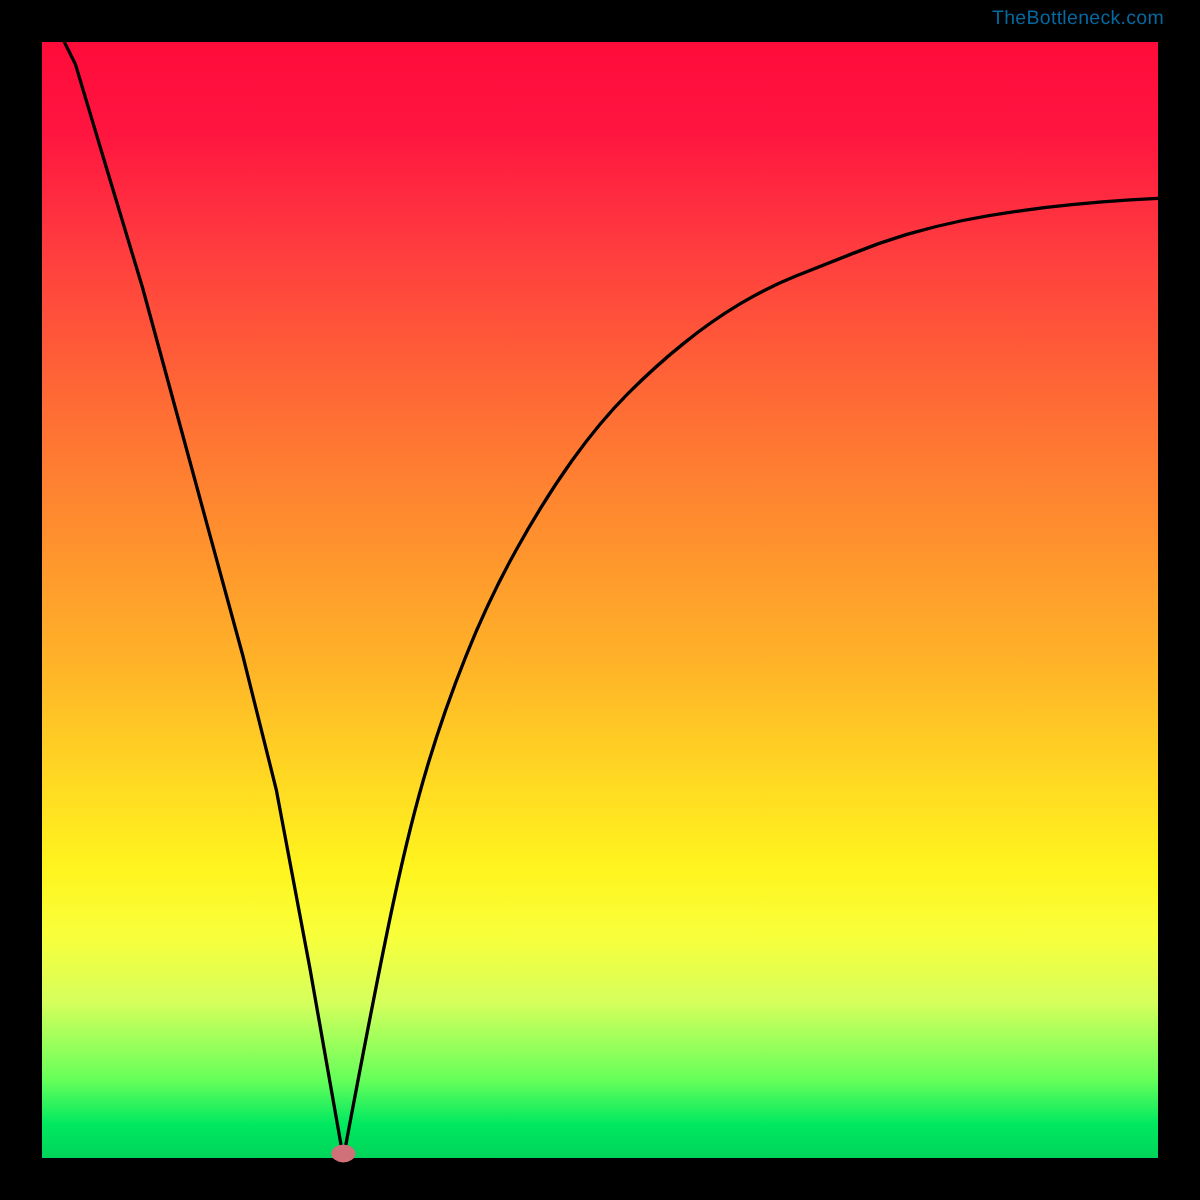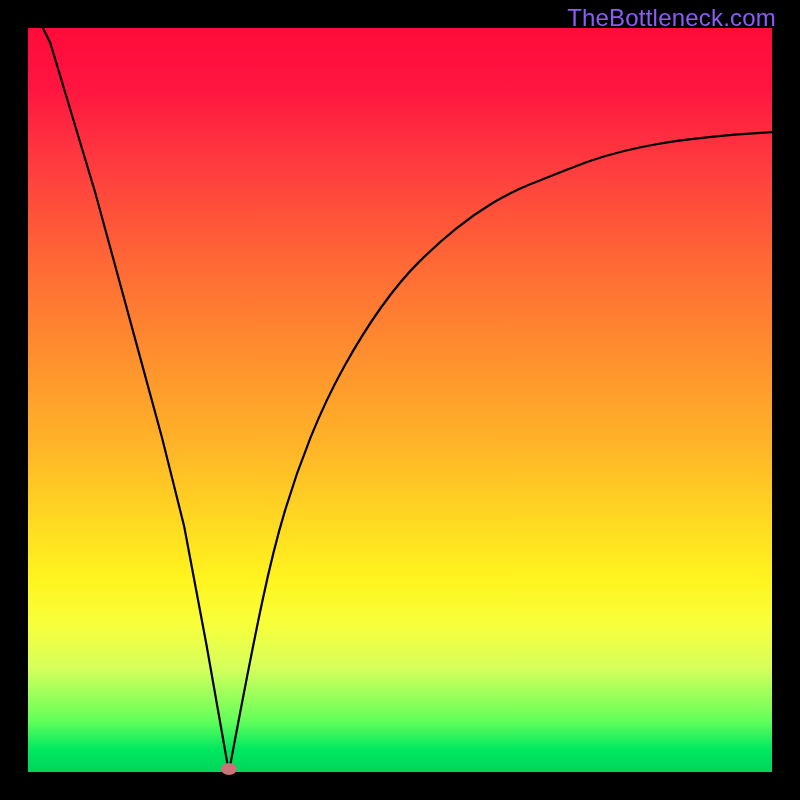--- a/index.html
+++ b/index.html
@@ -38,22 +38,22 @@
       #d6ff5c 86%,
       #66ff5a 93%,
       #00e860 97%,
       #00d45a 100%
     );
   }
   .credit {
     position: absolute;
     top: 4px;
     right: 24px;
-    color: #8b5cf6;
-    font-size: 24px;
+    color: #0369a1;
+    font-size: 13px;
     font-weight: 500;
     letter-spacing: 0.2px;
     text-align: center;
   }
   svg.curve {
     position: absolute;
     left: 0;
     top: 0;
     width: 744px;
     height: 744px;

